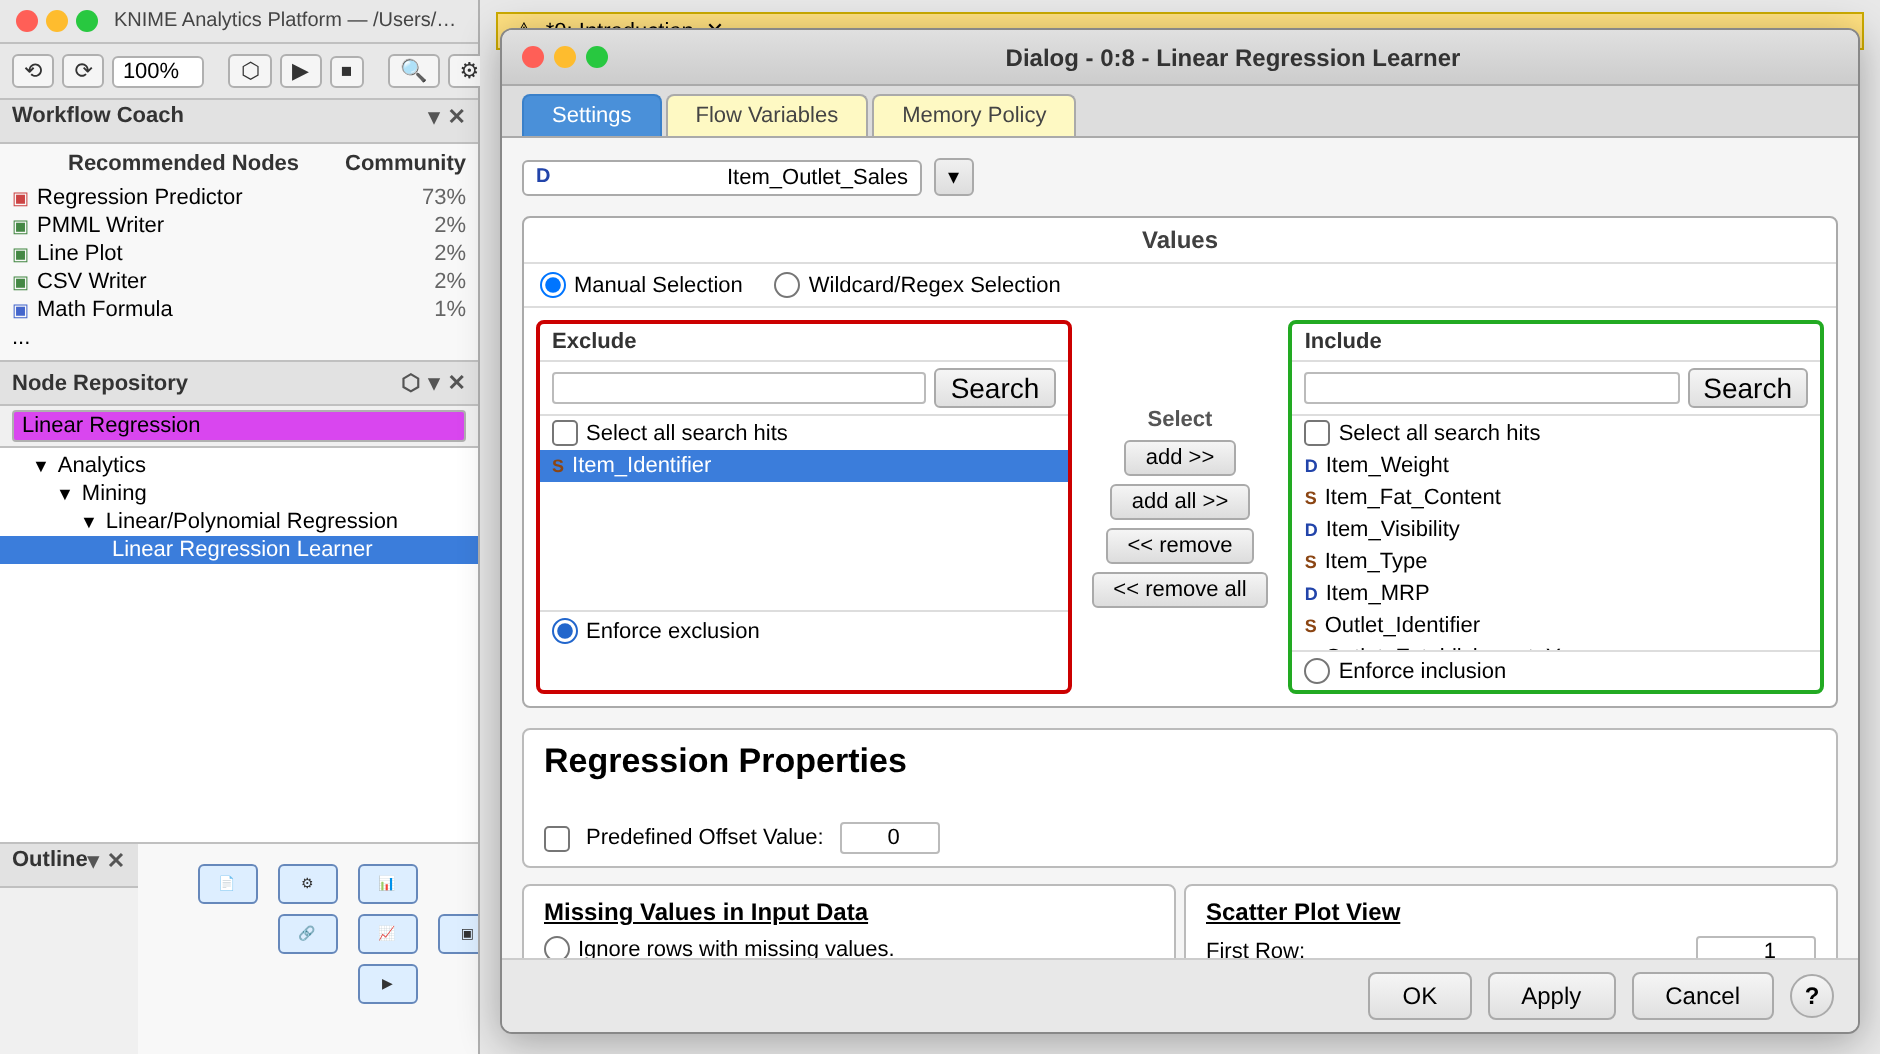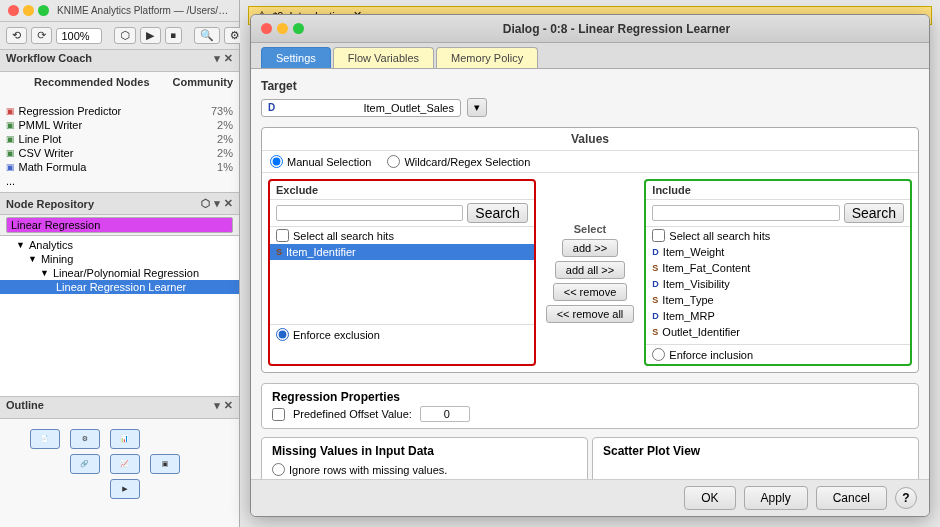--- a/index.html
+++ b/index.html
@@ -92,21 +92,21 @@
       height: 22px;
     }
     .section-header-icons { display: flex; gap: 4px; }
     .icon-btn { cursor: pointer; color: #555; font-size: 11px; }
 
     .coach-content {
       padding: 4px 6px;
       background: #f8f8f8;
       border-bottom: 1px solid #c0c0c0;
     }
-    .coach-title { font-weight: bold; font-size: 11px; color: #333; margin-bottom: 16px; padding-left: 28px; }
+    .coach-title { font-weight: bold; font-size: 11px; color: #333; margin-bottom: 4px; padding-left: 28px; }
     .node-list { list-style: none; }
     .node-item {
       display: flex;
       align-items: center;
       justify-content: space-between;
       padding: 1px 0;
       font-size: 11px;
     }
     .node-item-left { display: flex; align-items: center; gap: 4px; }
     .node-icon-r { color: #cc4444; font-size: 9px; }
@@ -153,24 +153,24 @@
       gap: 4px;
     }
     .tree-item.selected { background: #3b7ddb; color: white; }
     .tree-indent-1 { padding-left: 16px; }
     .tree-indent-2 { padding-left: 28px; }
     .tree-indent-3 { padding-left: 40px; }
     .tri { font-size: 9px; }
 
     
     .outline-section {
-      height: 131px;
+      height: 106px;
       border-top: 1px solid #c0c0c0;
       display: flex;
-      flex-direction: column;
+      flex-direction: row;
     }
     .outline-canvas {
       flex: 1;
       background: #f8f8f8;
       position: relative;
       overflow: hidden;
     }
     .mini-workflow {
       position: absolute;
       top: 10px; left: 30px;
@@ -405,36 +405,37 @@
     }
 
     
     .reg-props {
       border: 1px solid #bbb;
       border-radius: 4px;
       background: white;
       padding: 6px 10px;
       margin-bottom: 8px;
     }
-    .reg-props-title { font-size: 12px; font-weight: bold; margin-bottom: 2px; }
+    .reg-props-title { font-size: 17px; font-weight: bold; margin-bottom: 20px; }
     .reg-row { display: flex; align-items: center; gap: 8px; font-size: 11px; }
     .num-input {
       width: 50px;
       border: 1px solid #bbb;
       border-radius: 2px;
       padding: 1px 4px;
       font-size: 11px;
       text-align: right;
     }
 
     
     .bottom-panels {
       display: flex;
       gap: 4px;
       margin-bottom: 6px;
+      text-decoration: underline;
     }
     .missing-panel {
       flex: 1;
       border: 1px solid #bbb;
       border-radius: 4px;
       background: white;
       padding: 6px 10px;
     }
     .scatter-panel {
       flex: 1;
@@ -657,21 +658,20 @@
     </div>
 
     <div class="dialog-tabs">
       <div class="dialog-tab active">Settings</div>
       <div class="dialog-tab">Flow Variables</div>
       <div class="dialog-tab">Memory Policy</div>
     </div>
 
     <div class="dialog-body">
 
-      <div class="section-label">Target</div>
       <div class="target-row">
         <div class="target-select">
           <span style="color:#2244aa; font-size:10px; font-weight:bold; margin-right:4px;">D</span>
           <span>Item_Outlet_Sales</span>
         </div>
         <button class="target-dropdown-btn">▾</button>
       </div>
 
       <div class="values-section">
         <div class="values-header">
@@ -786,20 +786,24 @@
             <label class="radio-label">
               <input type="radio" name="missing" style="">
               <span>Ignore rows with missing values.</span>
             </label>
 
           </div>
         </div>
 
         <div class="scatter-panel">
           <div class="panel-title">Scatter Plot View</div>
+          <div class="scatter-row">
+            <span>First Row:</span>
+            <input type="number" class="scatter-input" value="1" style="">
+          </div>
 
         </div>
       </div>
 
     </div>
 
     <div class="dialog-footer">
       <button class="footer-btn">OK</button>
       <button class="footer-btn">Apply</button>
       <button class="footer-btn">Cancel</button>

